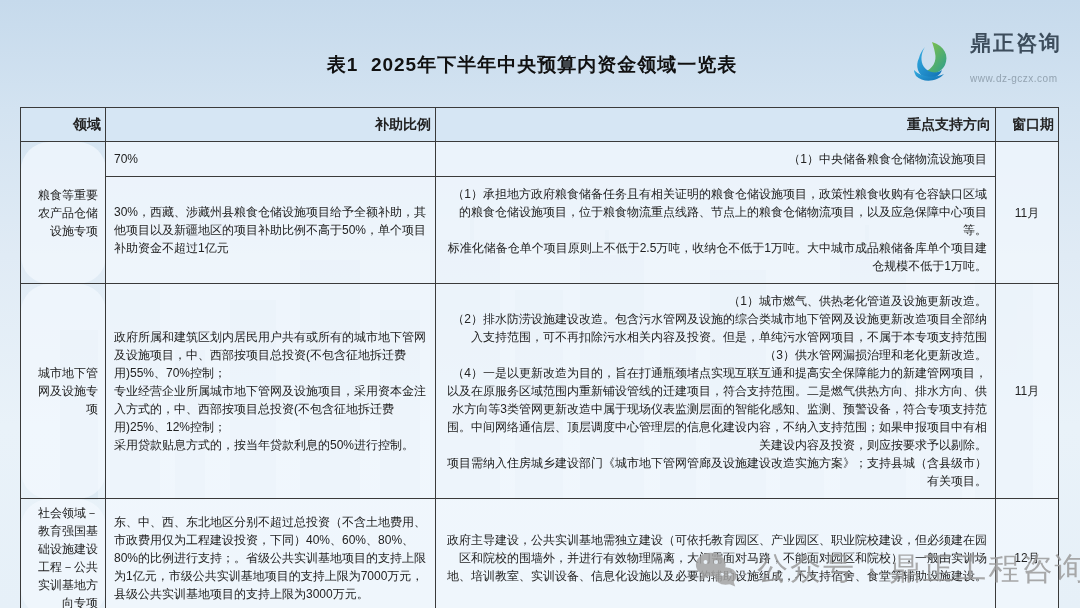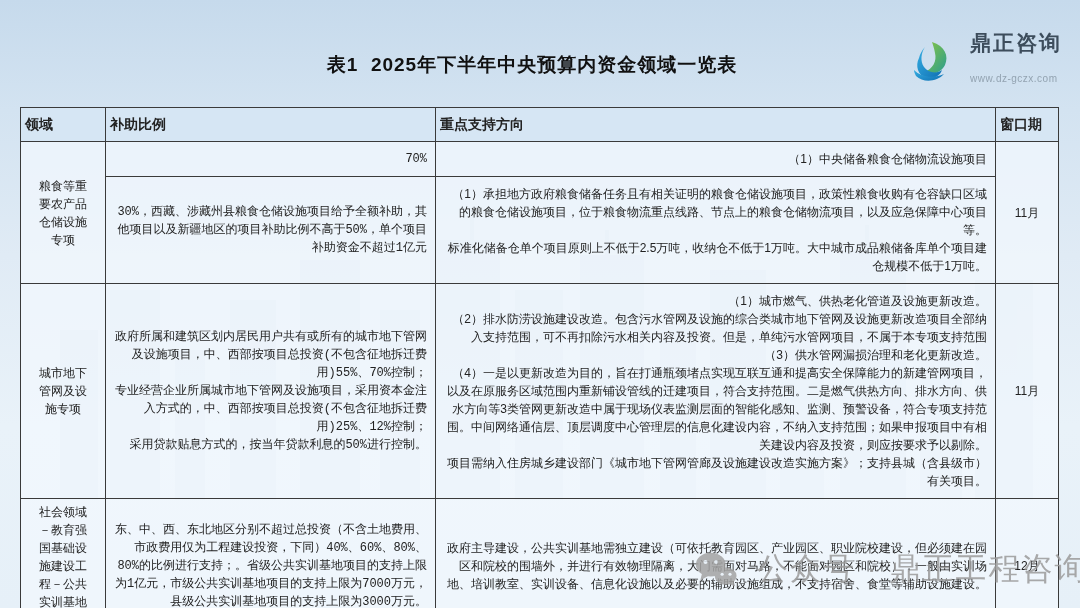--- a/index.html
+++ b/index.html
@@ -32,26 +32,26 @@
     border-collapse:collapse; table-layout:fixed;
   }
   table.main th, table.main td{
     border:1px solid #3a3a3a;
     vertical-align:middle;
     font-size:12px; line-height:1.5;
     background:rgba(243,248,253,0.72);
   }
   table.main th{
     background:rgba(214,230,243,0.95);
-    font-size:14px; font-weight:bold; text-align:left;
+    font-size:14px; font-weight:bold; text-align:right;
     padding:6px 4px;
     margin-left:14px;
   }
-  td.field{ text-align:center; padding:4px 13px; font-size:12.5px; background:rgba(235,243,250,0.8); }
-  td.subsidy{ text-align:right; padding:5px 8px; white-space:pre-wrap;font-family:Liberation Mono, monospace; }
+  td.field{ text-align:right; padding:4px 7px; font-size:12.5px; background:rgba(235,243,250,0.8);border-radius:28px; }
+  td.subsidy{ text-align:left; padding:5px 8px; white-space:pre-wrap; }
   td.support{ text-align:right; padding:8px 8px; white-space:pre-wrap; }
   td.window{ text-align:center; font-size:13px;margin-top:28px; }
 
   .watermark{
     position:absolute; left:695px; top:548px; z-index:2;
     display:flex; align-items:center; gap:20px;
     color:#9b9b9b; opacity:.85;
   }
   .watermark .wm-text{ font-size:31px; letter-spacing:2px; white-space:pre; }
 </style>

